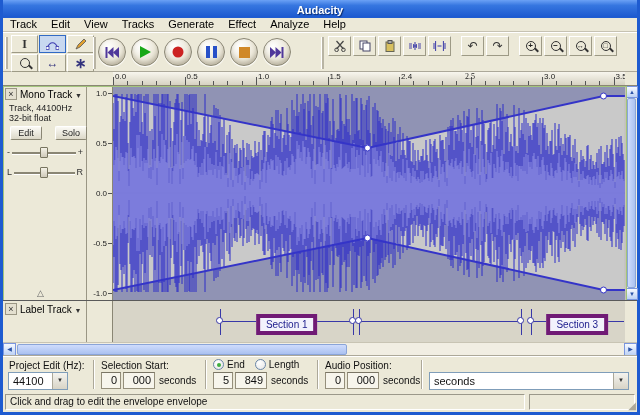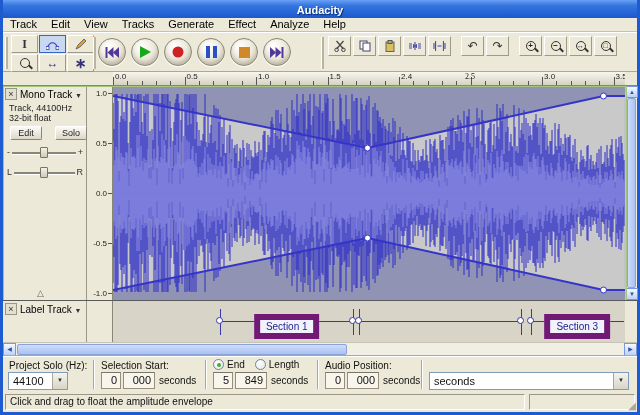--- a/index.html
+++ b/index.html
@@ -60,21 +60,21 @@
 .sbtn{position:absolute;left:0;width:12px;height:12px;background:linear-gradient(#f6f9ff,#bdd2f5);border:1px solid #7a96df;color:#2c54a8;font-size:6px;text-align:center;line-height:10px;}
 .vthumb{position:absolute;left:1px;right:1px;top:12px;bottom:12px;background:linear-gradient(90deg,#cfdcfd,#aac1f0);border:1px solid #8aa4d8;border-radius:2px;}
 
 .labeltrack{position:absolute;top:300px;left:0;right:0;height:42px;border-top:1px solid #5a5a5a;background:#ece9d8;}
 .label-panel{position:absolute;left:0;top:0;width:84px;height:42px;background:#ece9d8;border-right:1px solid #9a9684;}
 .label-gap{position:absolute;left:84px;top:0;width:26px;height:42px;border-right:1px solid #8a8674;}
 .label-area{position:absolute;left:110px;top:0;width:512px;height:41px;background:#d8d5c8;overflow:hidden;}
 .lbl-line{position:absolute;top:20px;height:1px;background:#3838a8;}
 .lbl-stem{position:absolute;top:8px;width:1px;height:26px;background:#3838a8;}
 .lbl-handle{position:absolute;top:16px;width:7px;height:7px;background:#fff;border:1px solid #3838a8;border-radius:50%;}
-.lbl-box{position:absolute;top:13px;transform:translateX(-50%);background:#f2f2fc;border:6px solid #701a75;color:#1c1c8c;font-size:10px;line-height:13px;padding:0 6px;white-space:nowrap;}
+.lbl-box{position:absolute;top:13px;transform:translateX(-50%);background:#f2f2fc;border:4px solid #701a75;color:#1c1c8c;font-size:10px;line-height:13px;padding:0 6px;white-space:nowrap;}
 
 .hscroll{position:absolute;top:342px;left:0;right:0;height:14px;background:#f1eee3;border-top:1px solid #c8c4b4;}
 .hbtn{position:absolute;top:0;width:13px;height:13px;background:linear-gradient(#f6f9ff,#bdd2f5);border:1px solid #7a96df;color:#2c54a8;font-size:6px;text-align:center;line-height:11px;}
 .hthumb{position:absolute;top:1px;height:11px;left:14px;width:330px;background:linear-gradient(#cfdcfd,#aac1f0);border:1px solid #8aa4d8;border-radius:2px;}
 
 .selbar{position:absolute;top:356px;left:0;right:0;height:36px;background:#ece9d8;border-top:1px solid #fff;box-shadow:0 -1px 0 #aca899;font-size:10px;color:#111;}
 .sb-label{position:absolute;top:3px;}
 .vsep{position:absolute;top:3px;bottom:3px;width:2px;border-left:1px solid #aca899;border-right:1px solid #fff;}
 .combo{position:absolute;top:15px;height:18px;background:#fff;border:1px solid #7f9db9;font-size:11px;line-height:16px;padding:0 16px 0 4px;}
 .combo .arrowbtn{position:absolute;right:0;top:0;bottom:0;width:15px;background:linear-gradient(#f4f3ee,#d8d4c6);border-left:1px solid #aca899;font-size:6px;color:#333;text-align:center;line-height:15px;}
@@ -378,21 +378,21 @@
       </div>
   </div>
 
   <div class="hscroll">
     <div class="hbtn" style="left:0">◀</div>
     <div class="hthumb"></div>
     <div class="hbtn" style="right:0">▶</div>
   </div>
 
   <div class="selbar">
-    <span class="sb-label" style="left:6px">Project Solo (Hz):</span>
+    <span class="sb-label" style="left:6px">Project Edit (Hz):</span>
     <div class="combo" style="left:5px;width:60px">
       <span>44100</span>
       <span class="arrowbtn">▼</span>
     </div>
     <div class="vsep" style="left:90px"></div>
 
     <span class="sb-label" style="left:98px">Selection Start:</span>
     <div class="fieldgroup" style="left:98px">
       <span class="tfield" style="width:20px">0</span>
       <span class="tfield" style="width:32px">000</span>
@@ -419,18 +419,18 @@
     </div>
     <div class="vsep" style="left:418px"></div>
 
     <div class="combo" style="left:426px;width:200px">
       <span>seconds</span>
       <span class="arrowbtn">▼</span>
     </div>
   </div>
 
   <div class="statusbar">
-    <div class="status-cell" style="left:2px;right:112px">Click and drag to float the amplitude envelope</div>
+    <div class="status-cell" style="left:2px;right:112px">Click and drag to edit the envelope envelope</div>
     <div class="status-cell" style="right:2px;width:106px"></div>
     <div class="grip">◢</div>
   </div>
 
 </div>
 
 </body></html>

